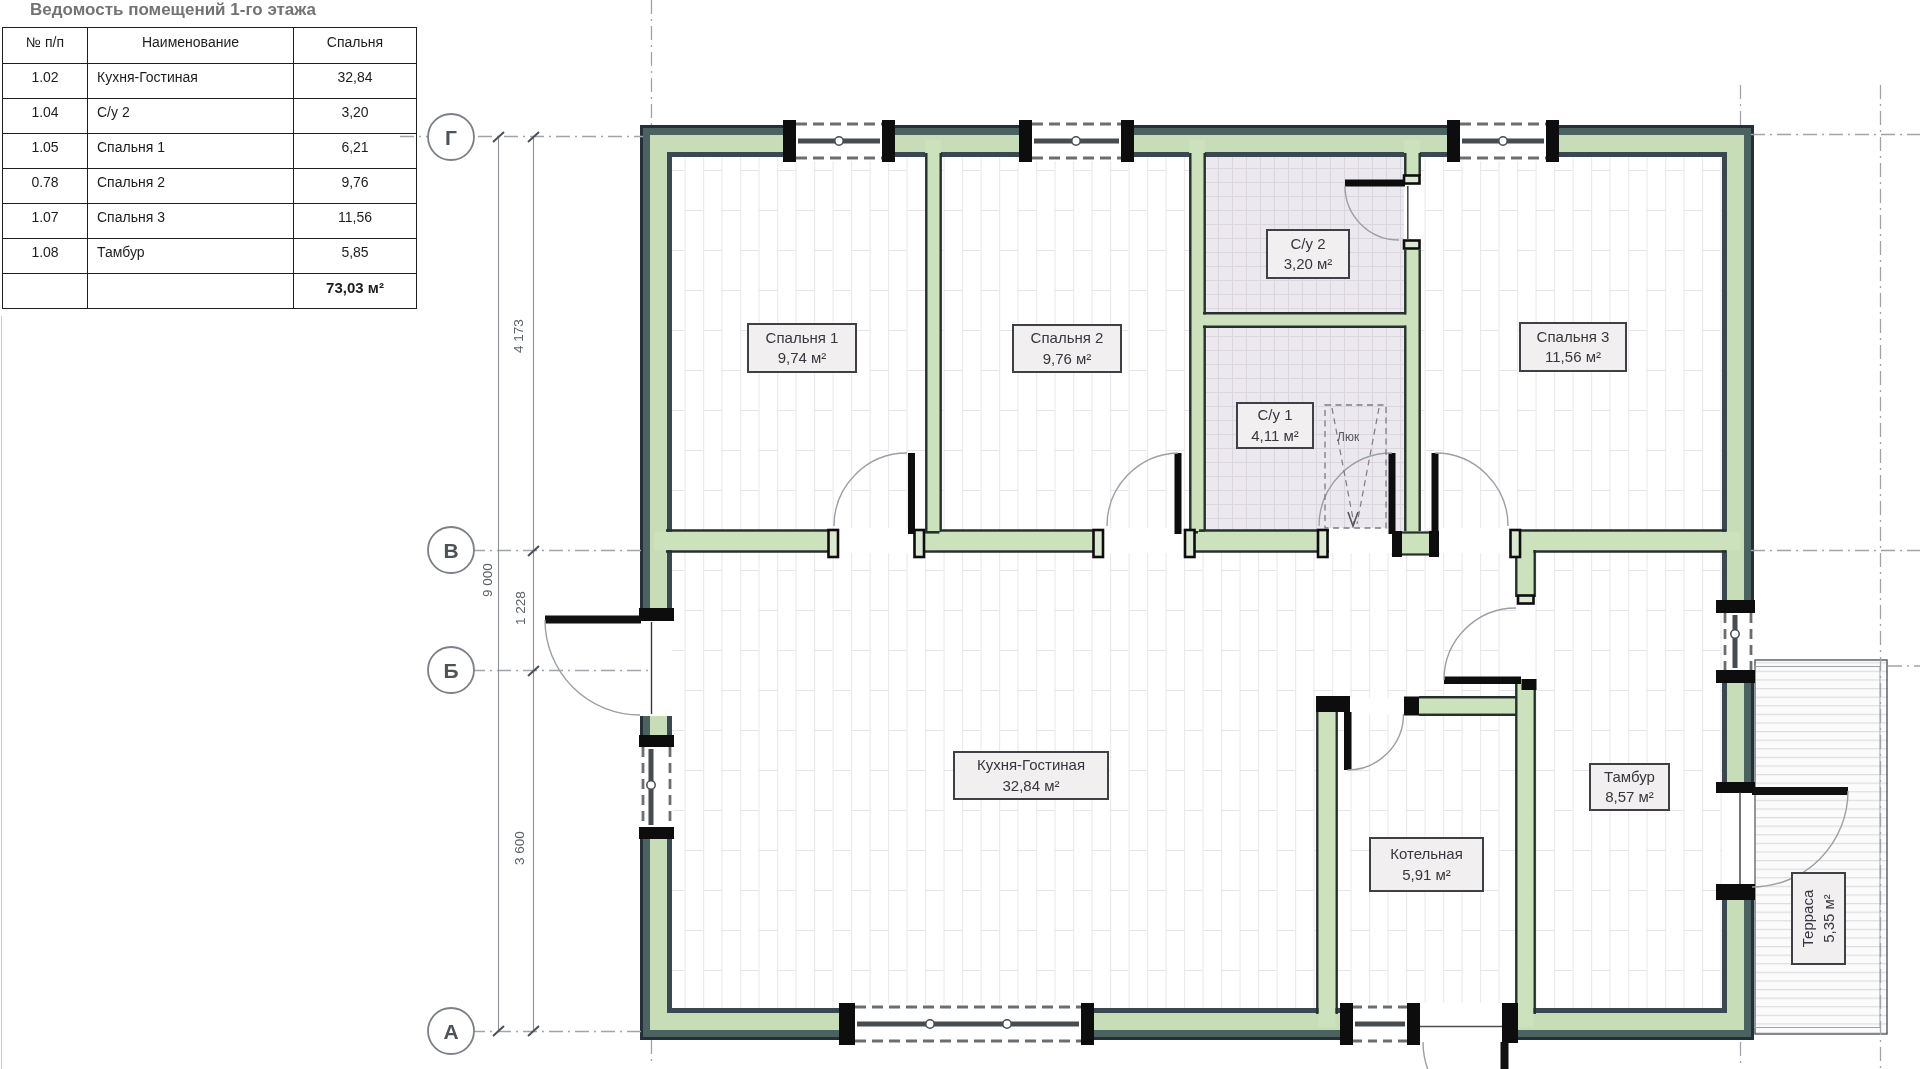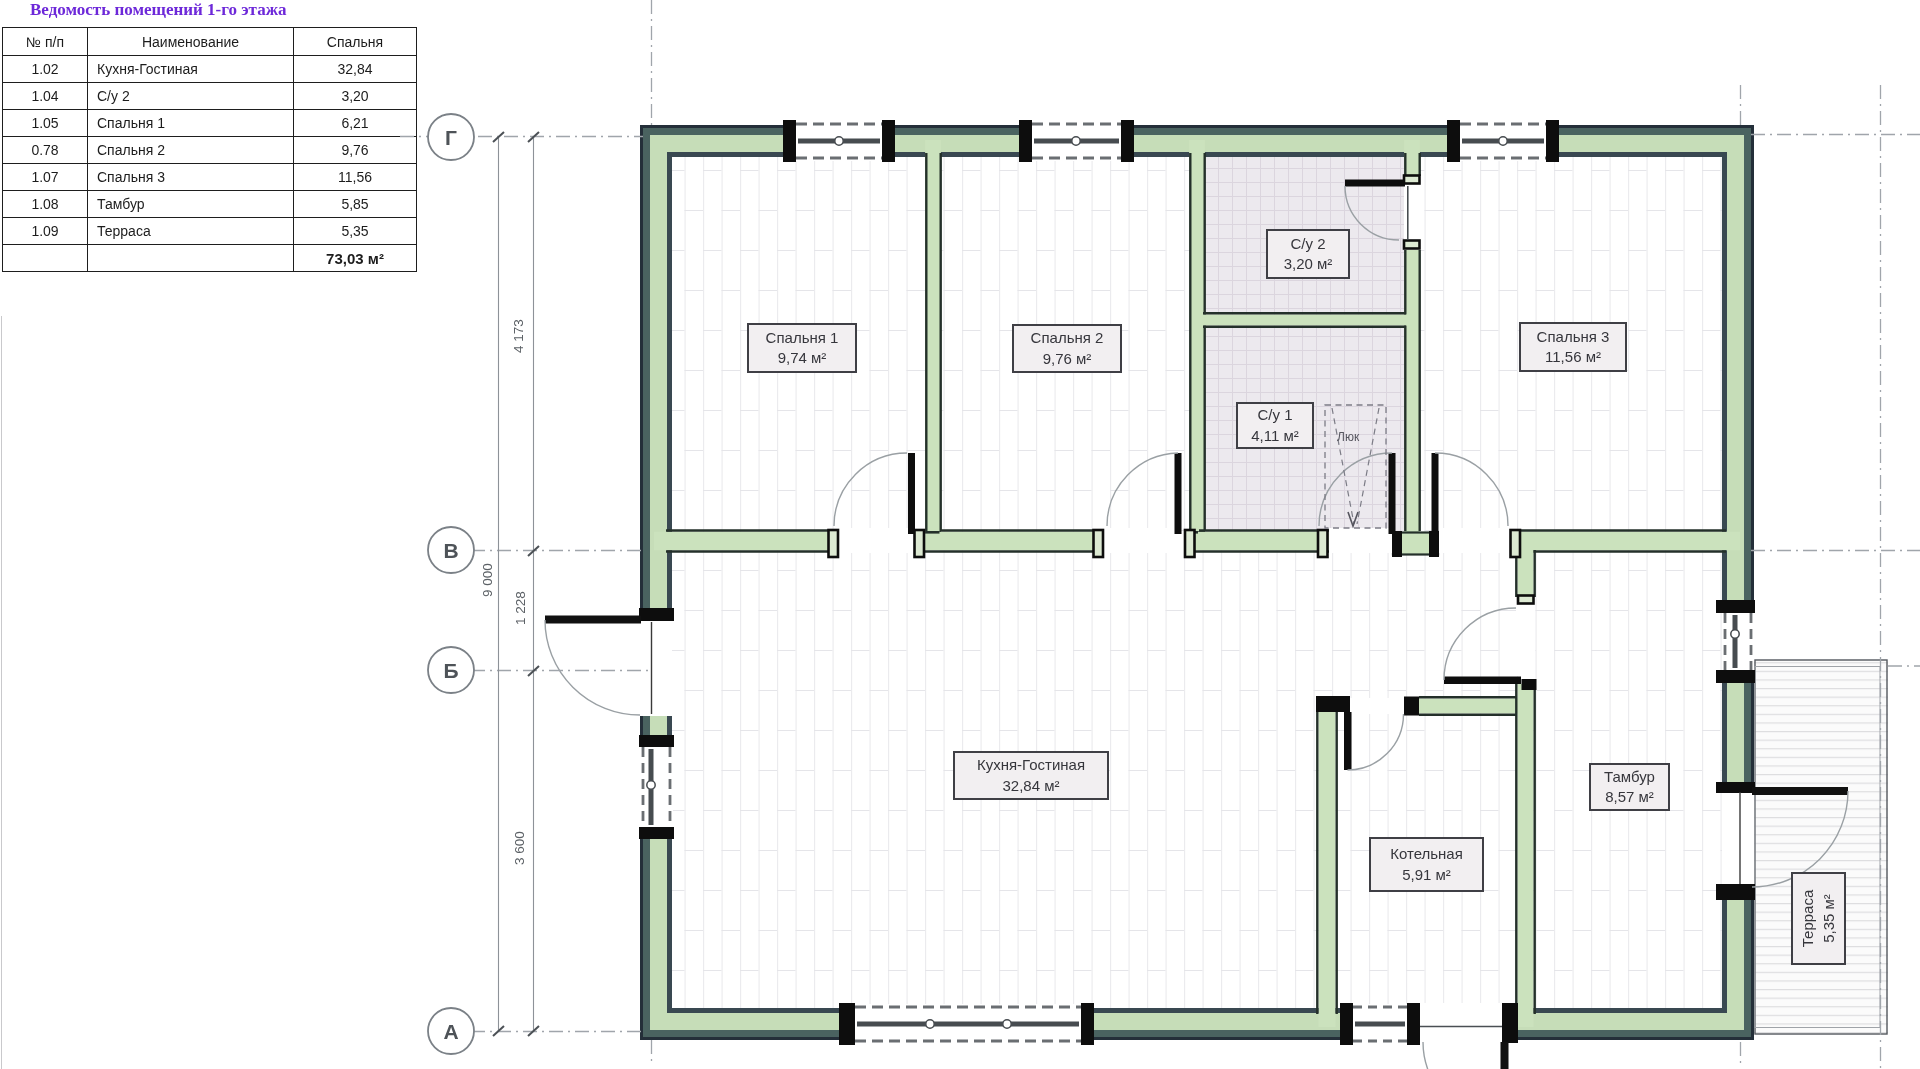--- a/index.html
+++ b/index.html
@@ -4,29 +4,29 @@
 <style>
   html,body{margin:0;padding:0;}
   body{width:1920px;height:1069px;position:relative;background:#ffffff;overflow:hidden;
        font-family:"Liberation Sans", sans-serif;}
   .abs{position:absolute;}
   .lbl{position:absolute;border:2px solid #3f3f45;background:#f2eff1;color:#36363c;
        display:flex;flex-direction:column;align-items:center;justify-content:center;
        font-size:15px;line-height:1.35;text-align:center;box-sizing:border-box;}
   table.sched{position:absolute;left:2px;top:27px;width:414px;border-collapse:collapse;
        font-size:14px;color:#1c1c1c;table-layout:fixed;}
-  table.sched td,table.sched th{border:1.6px solid #1e1e1e;padding:0 0 0 0;height:26px;
+  table.sched td,table.sched th{border:1.6px solid #1e1e1e;padding:0 0 8px 0;height:26px;
        font-weight:normal;overflow:hidden;white-space:nowrap;}
   table.sched .c{text-align:center;}
   table.sched .n{text-align:left;padding-left:9px;}
 </style>
 </head>
 <body>
 
-<div class="abs" style="left:30px;top:0px;font-size:17px;font-weight:bold;color:#6d28d9;font-family:Liberation Serif, serif;">Ведомость помещений 1-го этажа</div>
+<div class="abs" style="left:30px;top:0px;font-size:17px;font-weight:bold;color:#737373;">Ведомость помещений 1-го этажа</div>
 
 <table class="sched">
   <colgroup>
       <col style="width:85px">
       <col style="width:206px">
       <col style="width:123px">
     </colgroup>
   <tbody>
       <tr>
         <td class="c" style="height:27px">№ п/п</td>
@@ -55,25 +55,20 @@
       </tr>
   <tr>
         <td class="c">1.07</td>
         <td class="n">Спальня 3</td>
         <td class="c">11,56</td>
       </tr>
   <tr>
         <td class="c">1.08</td>
         <td class="n">Тамбур</td>
         <td class="c">5,85</td>
-      </tr>
-  <tr>
-        <td class="c">1.09</td>
-        <td class="n">Терраса</td>
-        <td class="c">5,35</td>
       </tr>
   <tr>
         <td></td>
         <td></td>
         <td class="c" style="font-weight:bold;font-size:15px;height:23px;">73,03 м²</td>
       </tr>
 </tbody>
   </table>
 
 <div class="abs" style="left:1px;top:316px;width:1px;height:753px;background:#c9c9cc;"></div>

